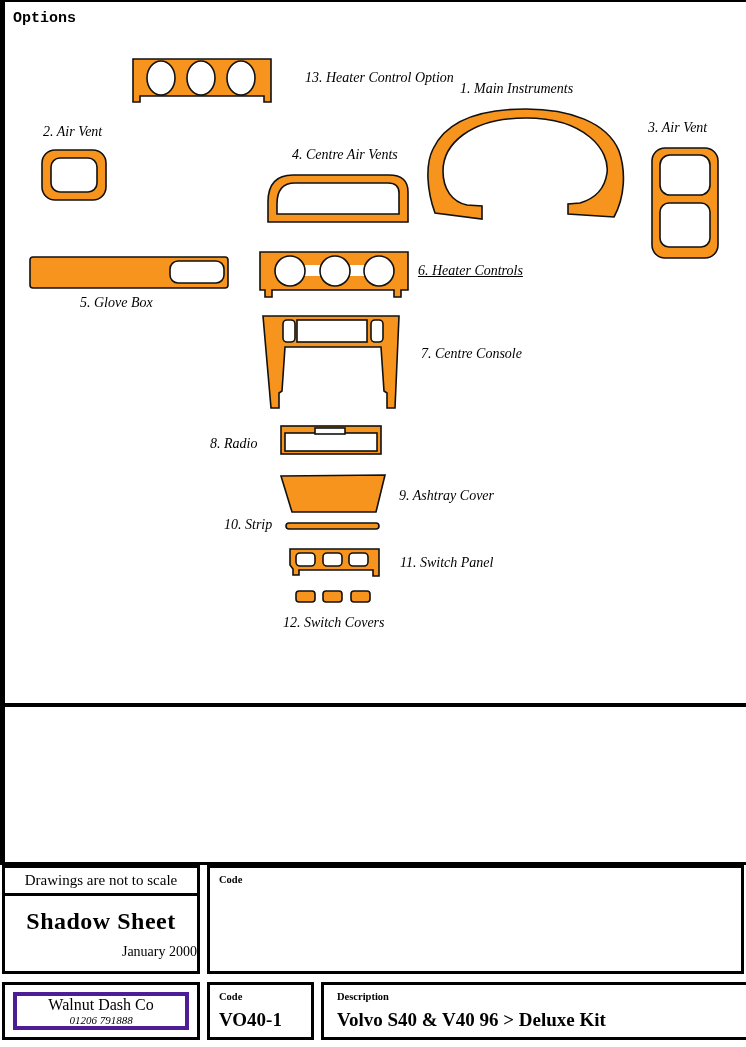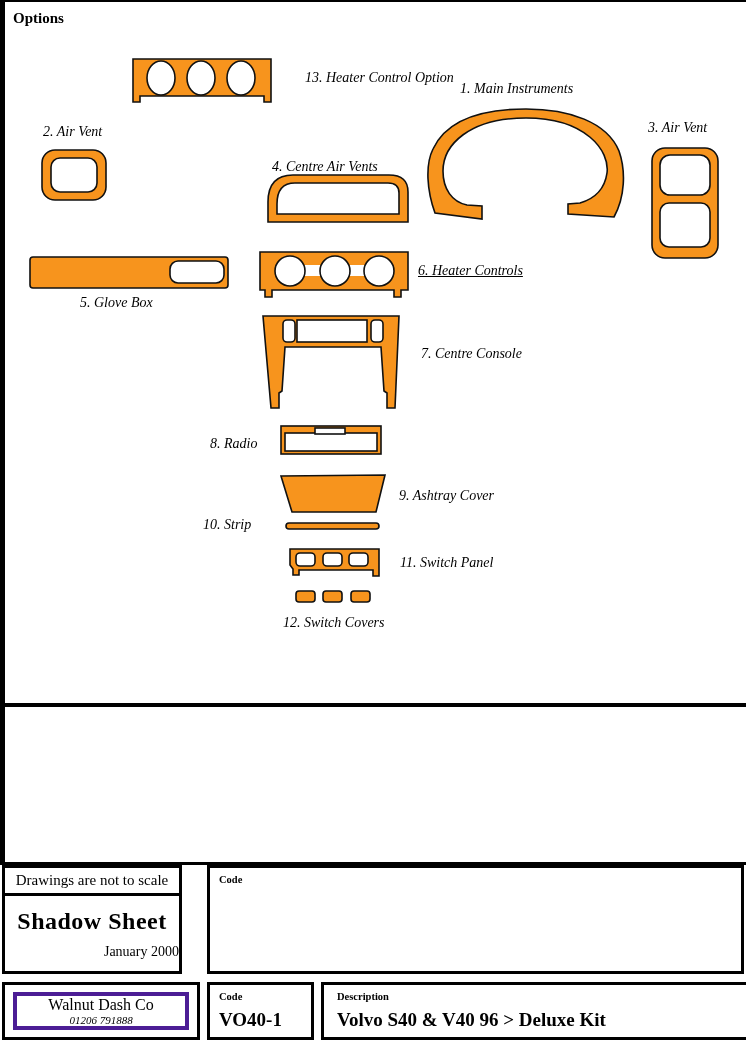--- a/index.html
+++ b/index.html
@@ -9,23 +9,23 @@
   }
   .box{position:absolute;box-sizing:border-box;border:3px solid #000;background:#fff;}
   .main-box{left:0;top:2px;width:741px;height:701px;border:2px solid #000;border-left-width:5px;border-bottom:none;}
   .options-box{left:0;top:703px;width:741px;height:155px;border:3px solid #000;border-top-width:4px;border-left-width:5px;}
   .plabel{
     position:absolute;font-style:italic;font-size:14px;line-height:14px;white-space:nowrap;
     font-family:"Liberation Serif","DejaVu Serif",serif;
   }
   .part{position:absolute;}
   .part svg{display:block;}
-  .options-title{position:absolute;left:13px;top:10px;font-weight:bold;font-size:15px;}
+  .options-title{position:absolute;left:13px;top:10px;font-weight:bold;font-size:15px;font-family:Liberation Mono, monospace;}
   
-  .scale-box{left:2px;top:865px;width:180px;height:109px;}
+  .scale-box{left:2px;top:865px;width:198px;height:109px;}
   .scale-note{box-sizing:border-box;border-bottom:3px solid #000;height:28px;display:flex;align-items:center;justify-content:center;font-size:15px;}
   .sheet-title{margin-top:12px;text-align:center;font-weight:bold;font-size:24px;letter-spacing:.5px;}
   .sheet-date{margin-top:9px;text-align:right;font-size:14px;margin-left:32px;}
   .notes-box{left:207px;top:865px;width:537px;height:109px;}
   .small-label{position:absolute;left:9px;top:6px;font-weight:bold;font-size:10.5px;}
   .company-box{left:2px;top:982px;width:198px;height:58px;}
   .company-inner{position:absolute;left:8px;right:8px;top:7px;bottom:7px;border:4px solid #4c1d95;
     display:flex;flex-direction:column;align-items:center;justify-content:center;}
   .company-name{font-size:16px;line-height:18px;}
   .company-phone{font-size:11px;line-height:13px;font-style:italic;}
@@ -40,27 +40,27 @@
 </head>
 <body>
 
 <div class="page">
 
   <div class="main-box">
 
     <div class="plabel" style="left:460px;top:82px;">1. Main Instruments</div>
     <div class="plabel" style="left:43px;top:125px;">2. Air Vent</div>
     <div class="plabel" style="left:648px;top:121px;">3. Air Vent</div>
-    <div class="plabel" style="left:272px;top:148px;margin-top:12px;">4. Centre Air Vents</div>
+    <div class="plabel" style="left:292px;top:148px;">4. Centre Air Vents</div>
     <div class="plabel" style="left:80px;top:296px;">5. Glove Box</div>
     <div class="plabel" style="left:418px;top:264px;text-decoration:underline;">6. Heater Controls</div>
     <div class="plabel" style="left:421px;top:347px;">7. Centre Console</div>
     <div class="plabel" style="left:210px;top:437px;">8. Radio</div>
     <div class="plabel" style="left:399px;top:489px;">9. Ashtray Cover</div>
-    <div class="plabel" style="left:203px;top:518px;">10. Strip</div>
+    <div class="plabel" style="left:224px;top:518px;">10. Strip</div>
     <div class="plabel" style="left:400px;top:556px;">11. Switch Panel</div>
     <div class="plabel" style="left:283px;top:616px;">12. Switch Covers</div>
 
     <div class="part" style="left:421px;top:105px;">
       <svg width="210" height="120" viewBox="0 0 210 120">
         <path class="shape fillp" d="M14,108 C6,86 4,60 12,44 C26,14 62,4 105,4
           C148,4 186,17 198,46 C205,66 204,92 193,112
           L147,109 L147,99 L159,98 C176,93 184,82 186,68
           C189,46 165,13 105,13 C48,13 22,40 22,66
           C22,84 31,97 46,100 L61,101 L61,114 Z"></path>

